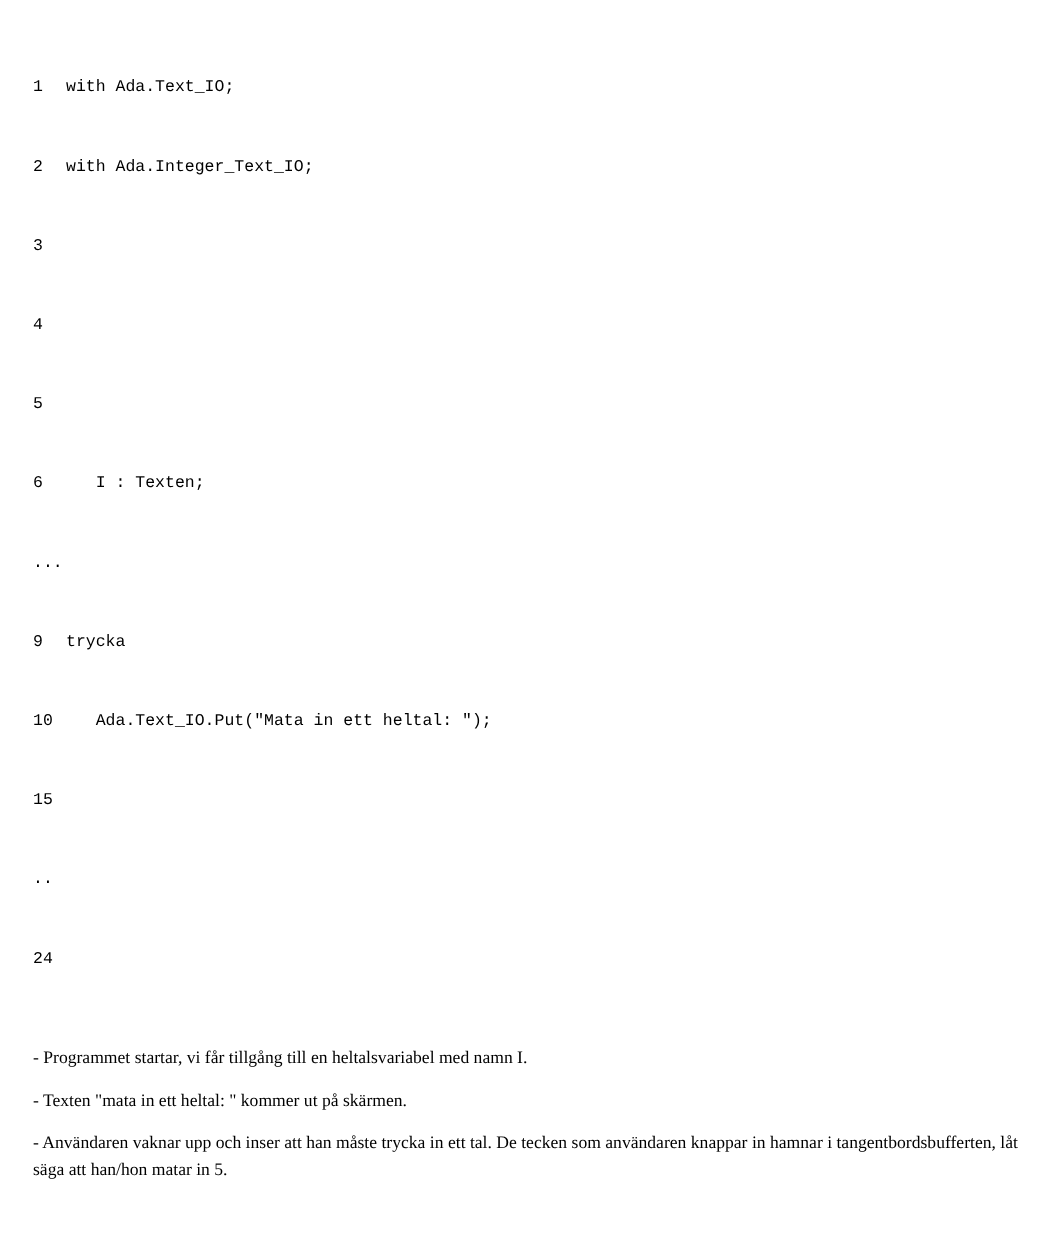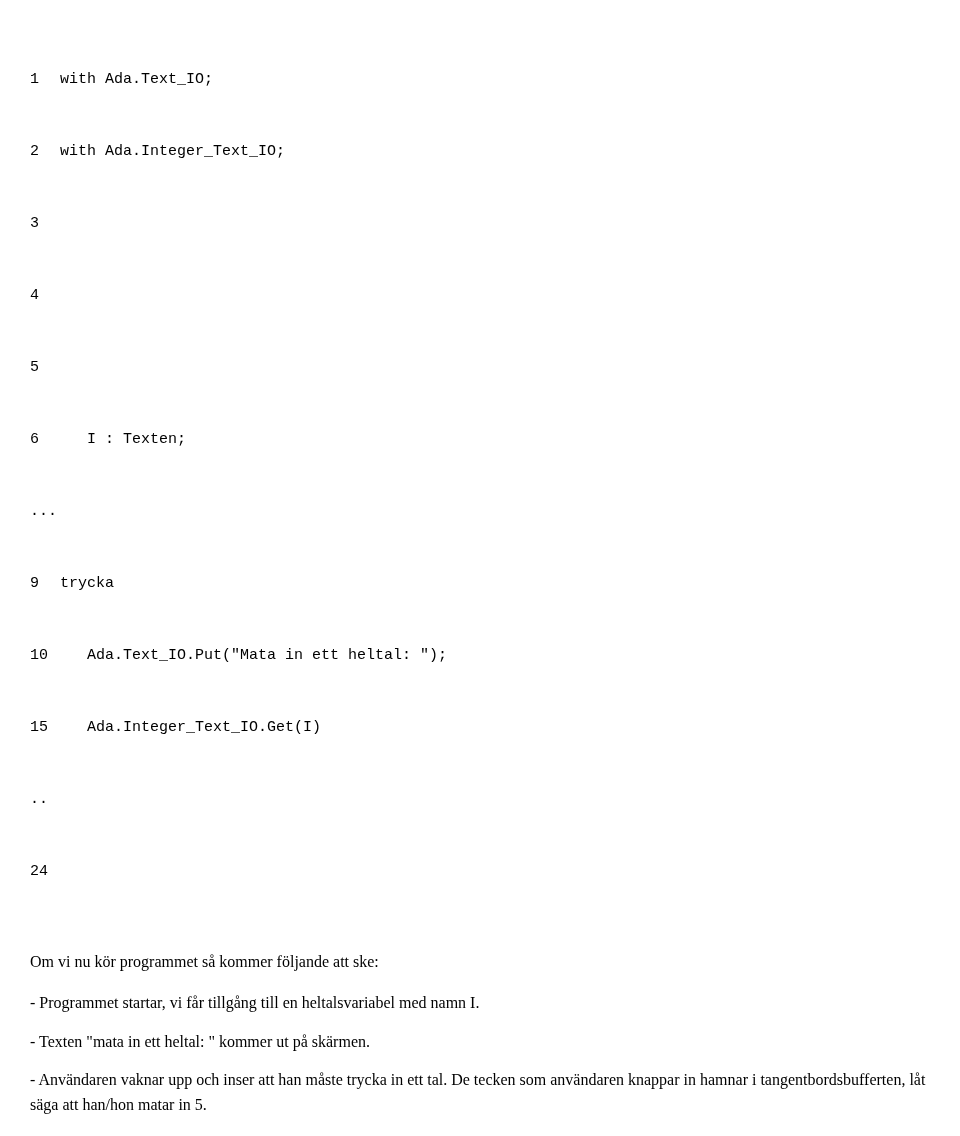--- a/index.html
+++ b/index.html
@@ -83,34 +83,30 @@
     <div class="code-line">
       <span class="line-number">9</span>
       <span class="code-content">trycka</span>
     </div>
     <div class="code-line">
       <span class="line-number">10</span>
       <span class="code-content">   Ada.Text_IO.Put("Mata in ett heltal: ");</span>
     </div>
     <div class="code-line">
       <span class="line-number">15</span>
-      <span class="code-content">   Ada.Integer_Text_IO.Get(I)</span>
     </div>
     <div class="code-line">
       <span class="line-number">..</span>
       <span class="code-content"></span>
     </div>
     <div class="code-line">
       <span class="line-number">24</span>
     </div>
   </div>
 
-  <div class="prose-section">
-    <p>Om vi nu kör programmet så kommer följande att ske:</p>
-  </div>
 
   <div class="prose-section">
     <p>- Programmet startar, vi får tillgång till en heltalsvariabel med namn I.</p>
     <p>- Texten "mata in ett heltal: " kommer ut på skärmen.</p>
     <p>- Användaren vaknar upp och inser att han måste trycka in ett tal.  De tecken som användaren knappar in hamnar i tangentbordsbufferten, låt säga att han/hon matar in 5.</p>
   </div>
 
 </div>
 
 </body></html>

